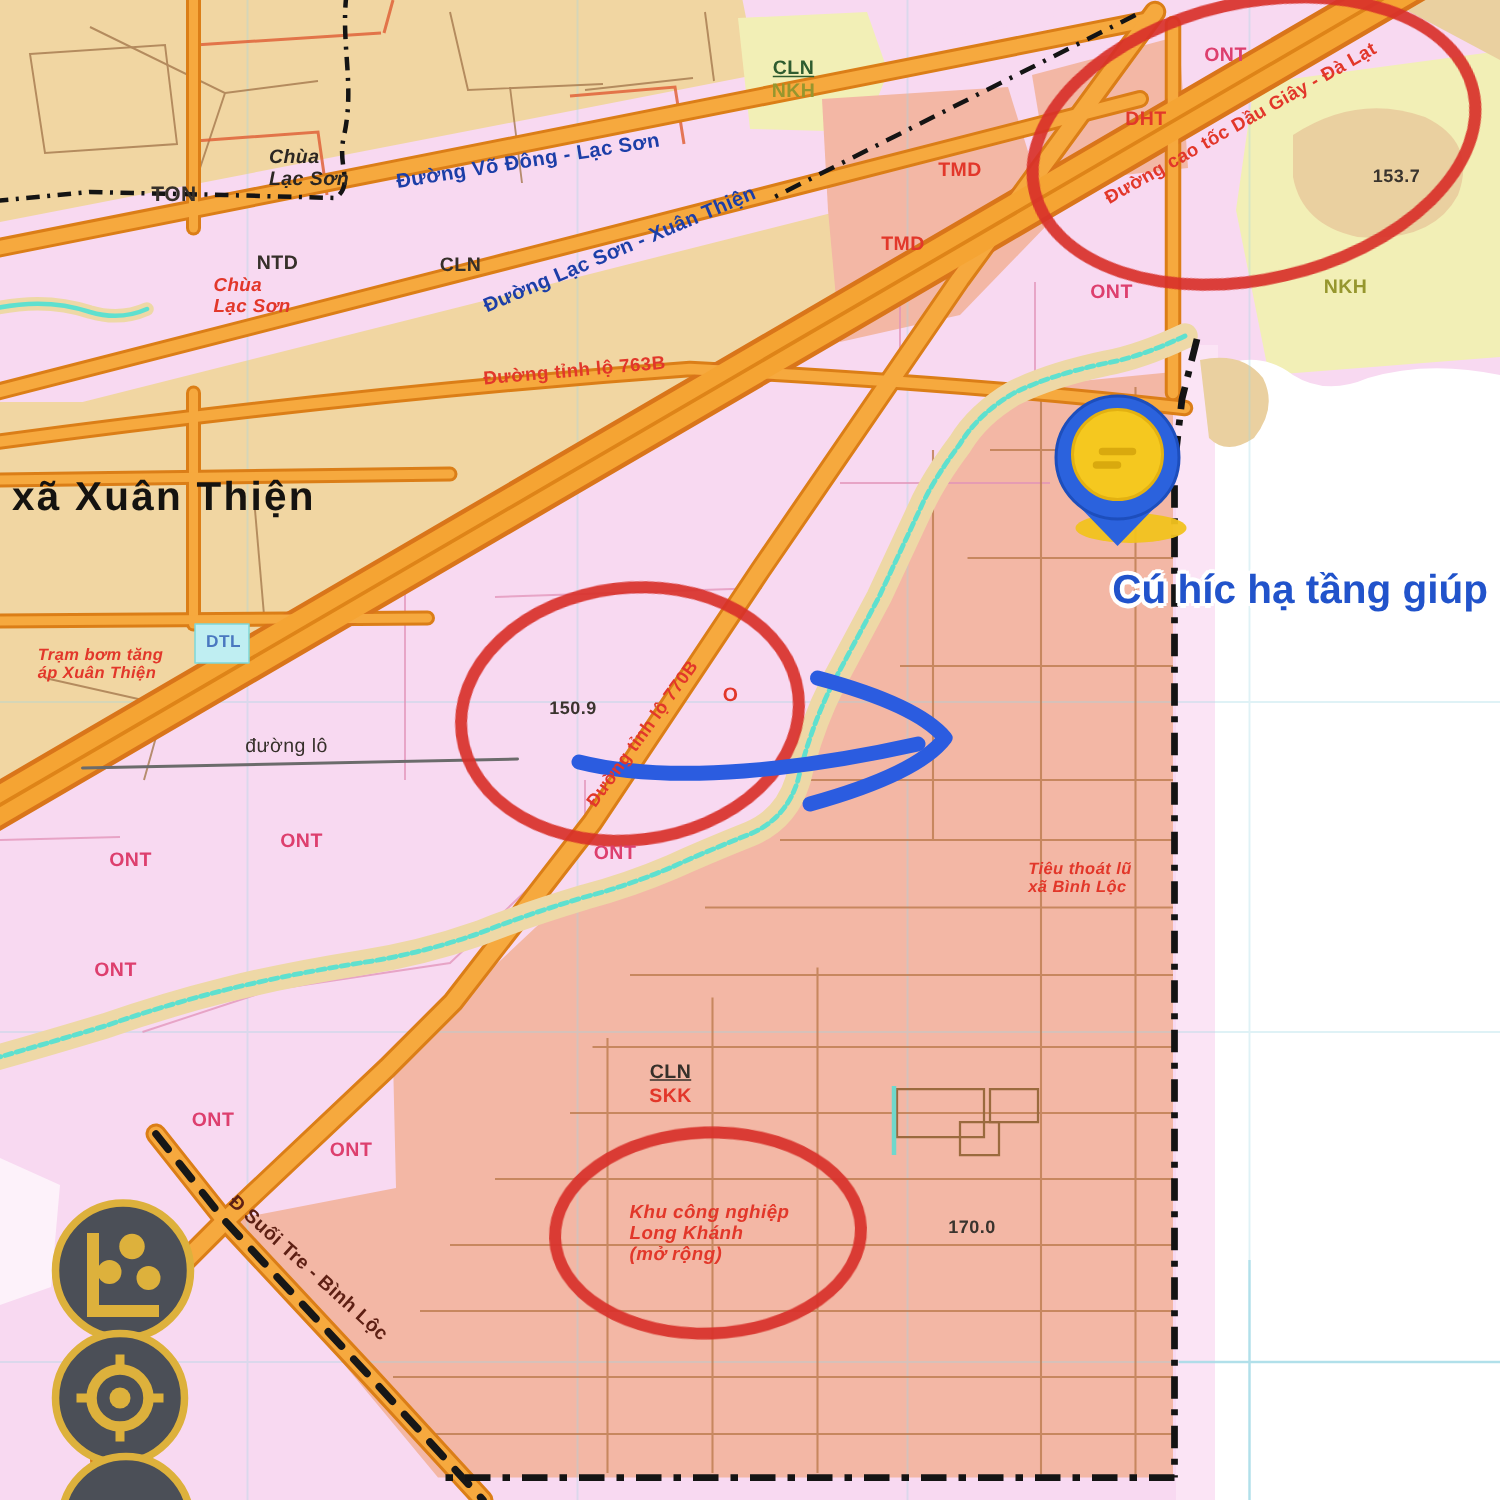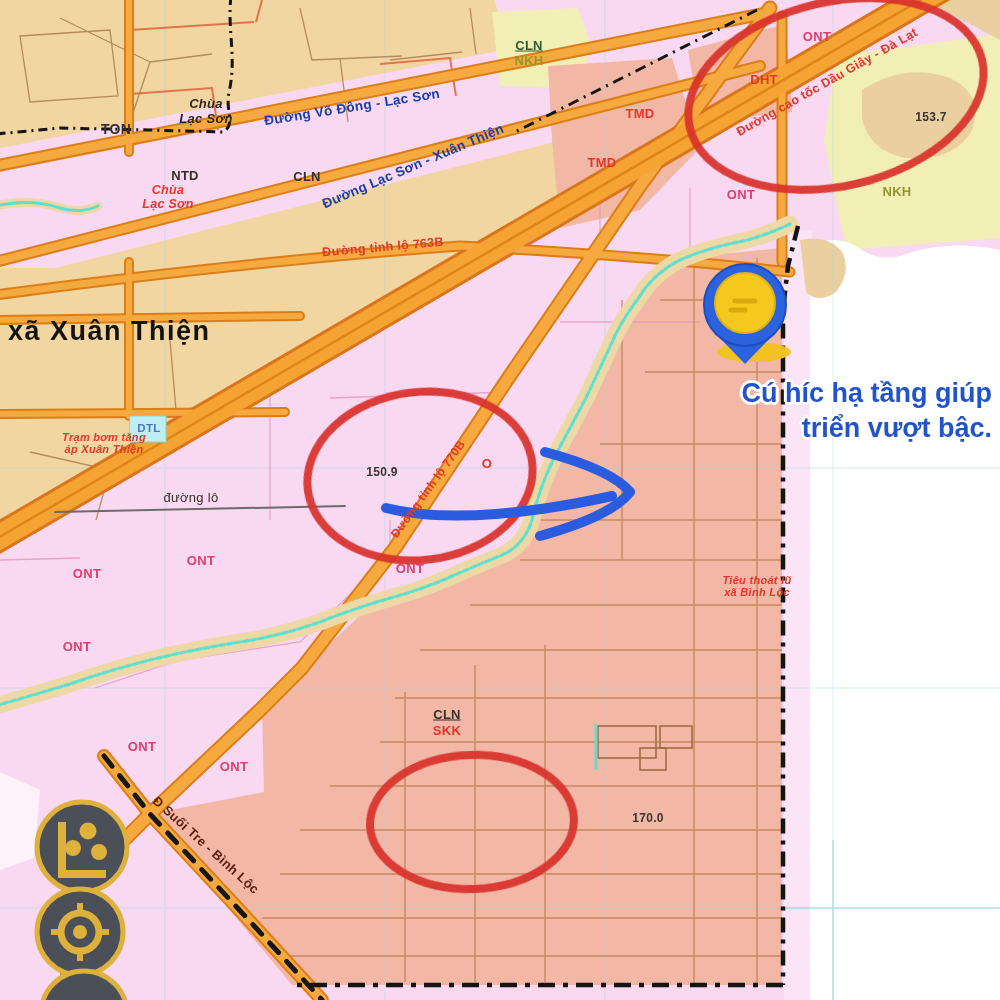--- a/index.html
+++ b/index.html
@@ -1,34 +1,34 @@
 <!DOCTYPE html>
 <html><head>
 <meta charset="utf-8">
 <style>
   html,body{margin:0;padding:0;background:#fff;}
   .stage{position:relative;width:1000px;height:1000px;overflow:hidden;
          font-family:Liberation Sans, sans-serif;background:#fff;}
   .stage svg{position:absolute;left:0;top:0;}
   .lbl{position:absolute;white-space:nowrap;font-weight:bold;letter-spacing:.3px;
        transform:translate(-50%,-50%) rotate(var(--r,0deg));}
-  .multi{text-align:center;line-height:1.12;}
+  .multi{text-align:left;line-height:1.12;}
   .c-pink{color:#dd3f6e;font-size:13px;}
   .c-red{color:#e2372a;font-size:13px;}
   .c-dark{color:#36302a;font-size:13px;}
   .c-olive{color:#96962e;font-size:13px;}
   .c-green{color:#2f5c2f;font-size:13px;text-decoration:underline;}
   .c-blueroad{color:#1c3ea8;font-size:13.5px;}
   .c-redroad{color:#e2372a;font-size:12.5px;}
   .c-steel{color:#4a78c0;font-size:11.5px;}
   .c-spot{color:#3a342e;font-size:12px;}
   .c-maroon{color:#5e2014;font-size:13px;}
   .c-place{color:#2b2622;font-size:13px;font-style:italic;}
   .c-placered{color:#e2372a;font-size:12.5px;font-style:italic;}
-  .sm{font-size:11px;margin-left:37px;}
+  .sm{font-size:11px;}
   .u{text-decoration:underline;}
   .commune{position:absolute;left:8px;top:316px;font-size:27px;font-weight:bold;
            color:#151310;letter-spacing:1.5px;}
   .annotation{position:absolute;left:582px;top:376px;width:410px;text-align:right;
       font-size:27px;font-weight:bold;color:#2153cb;line-height:1.28;
       text-shadow:-2px -2px 0 #fff,2px -2px 0 #fff,-2px 2px 0 #fff,2px 2px 0 #fff,
                   0 -3px 0 #fff,0 3px 0 #fff,-3px 0 0 #fff,3px 0 0 #fff;}
 </style>
 </head>
 <body>
@@ -245,21 +245,21 @@
 <span class="lbl c-pink" style="left:201px;top:560px">ONT</span>
 <span class="lbl c-pink" style="left:87px;top:573px">ONT</span>
 <span class="lbl c-pink" style="left:77px;top:646px">ONT</span>
 <span class="lbl c-pink" style="left:142px;top:746px">ONT</span>
 <span class="lbl c-pink" style="left:234px;top:766px">ONT</span>
 
 <span class="lbl c-placered multi sm" style="left:720px;top:586px"><span>Tiêu thoát lũ</span><br><span>xã Bình Lộc</span></span>
 
 <span class="lbl c-dark u" style="left:447px;top:714px">CLN</span>
 <span class="lbl c-red" style="left:447px;top:730px">SKK</span>
+<span class="lbl c-placered multi" style="left:473px;top:822px"><span>Khu công nghiệp</span><br><span>Long Khánh</span><br><span>(mở rộng)</span></span>
 <span class="lbl c-spot" style="left:648px;top:818px">170.0</span>
 <span class="lbl c-maroon" style="left:206px;top:845px;--r:42deg">Đ Suối Tre - Bình Lộc</span>
 
 <div class="annotation">
   <div>Cú híc hạ tầng giúp</div>
-  <div>triển vượt bậc.</div>
 </div>
 
 </div>
 
 </body></html>

